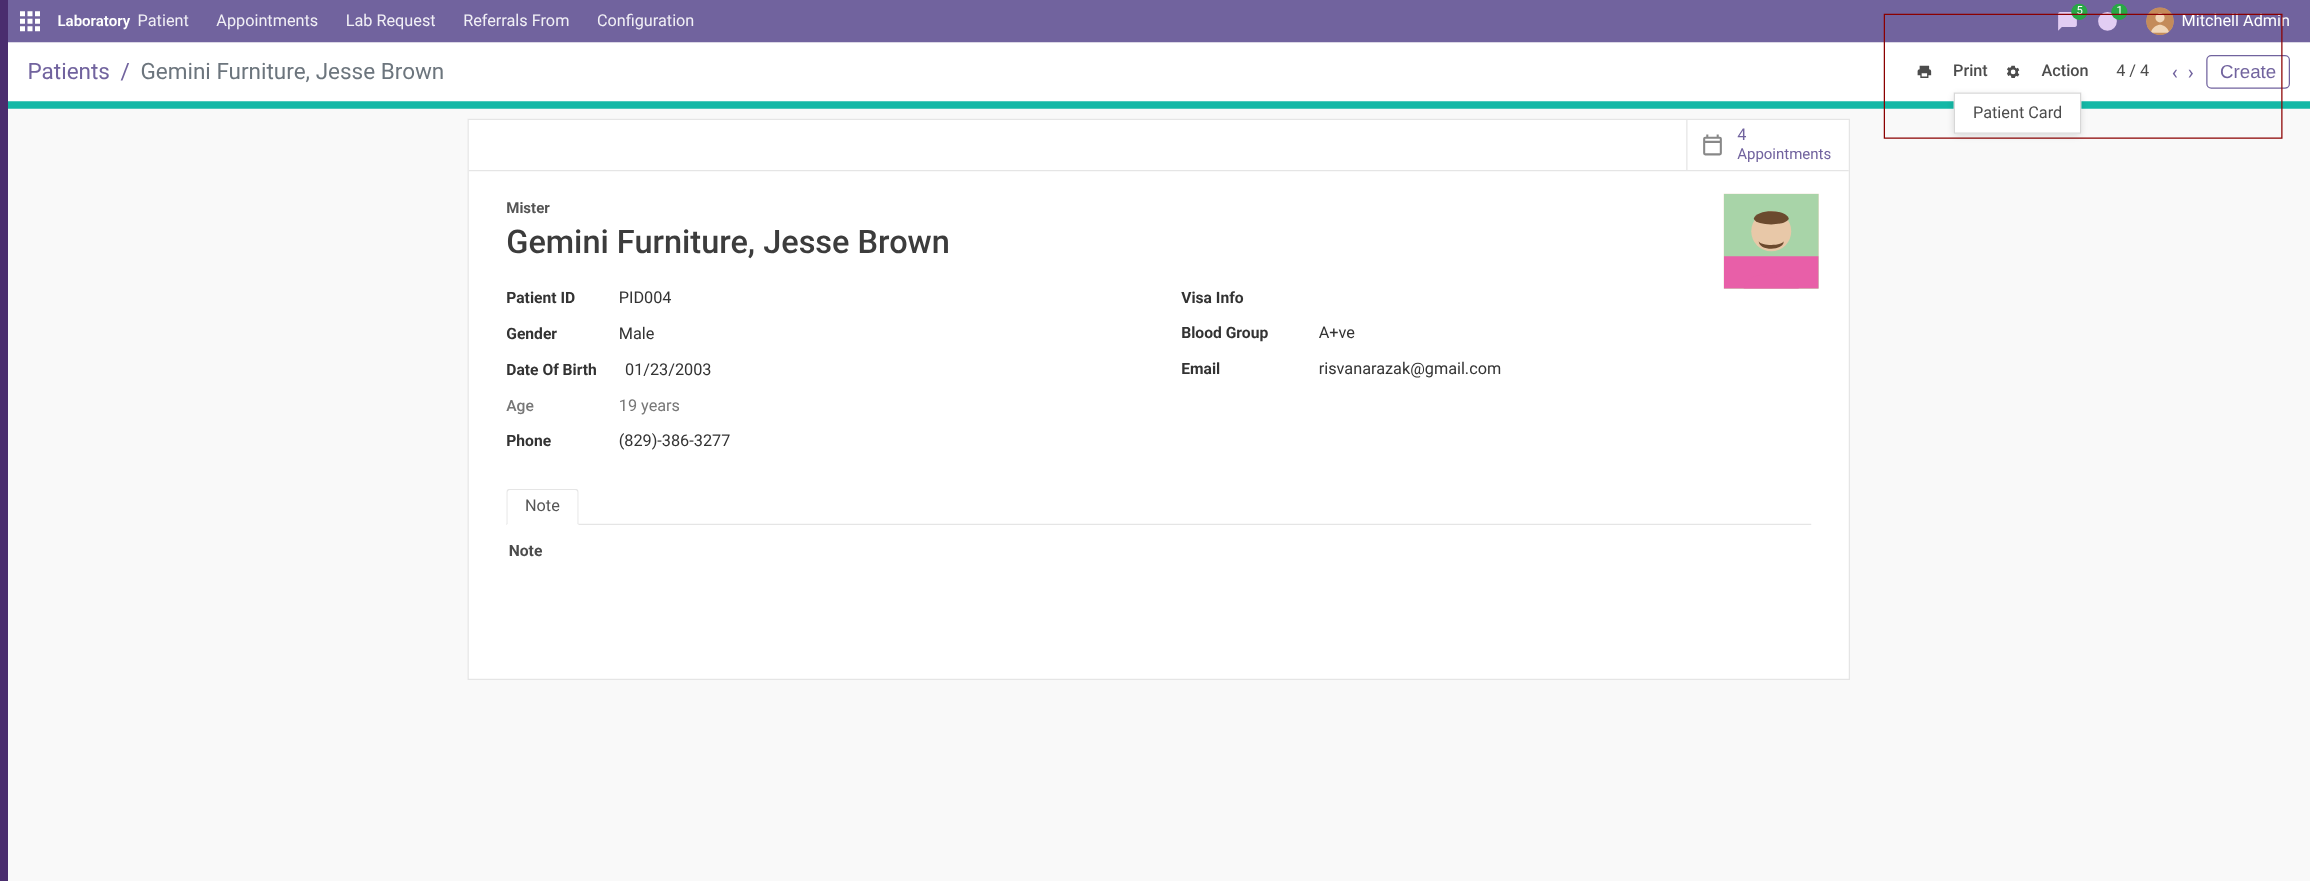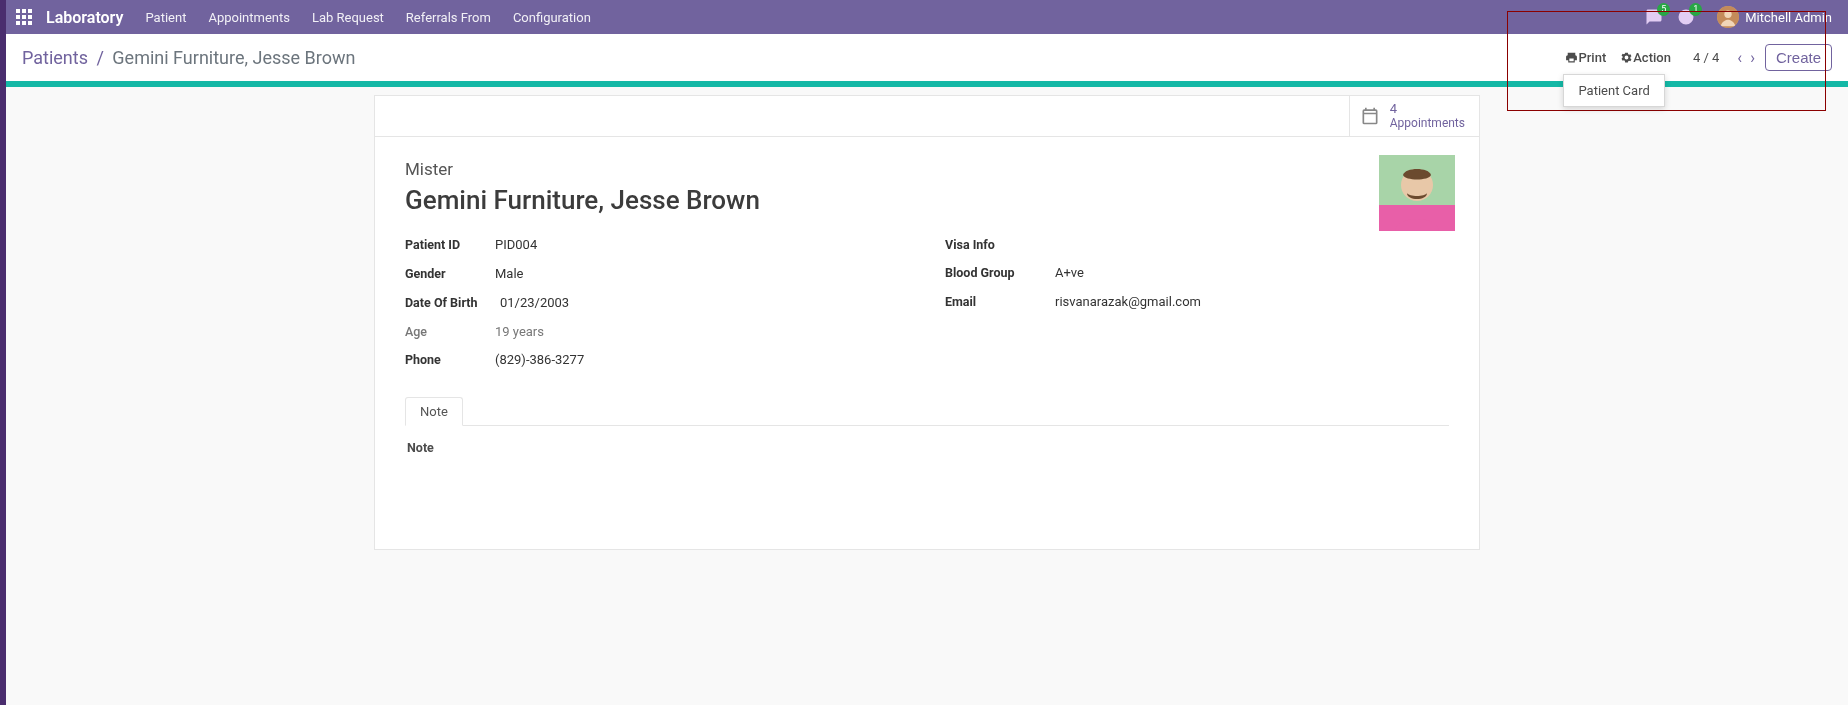--- a/index.html
+++ b/index.html
@@ -27,21 +27,21 @@
 .apps-icon {
   width: 16px; height: 16px; display:inline-block; margin-right: 14px; cursor:pointer;
   background:
     linear-gradient(#fff,#fff), linear-gradient(#fff,#fff), linear-gradient(#fff,#fff),
     linear-gradient(#fff,#fff), linear-gradient(#fff,#fff), linear-gradient(#fff,#fff),
     linear-gradient(#fff,#fff), linear-gradient(#fff,#fff), linear-gradient(#fff,#fff);
   background-size: 4px 4px;
   background-repeat: no-repeat;
   background-position: 0 0, 6px 0, 12px 0, 0 6px, 6px 6px, 12px 6px, 0 12px, 6px 12px, 12px 12px;
 }
-.app-title { font-weight:600; font-size:16px; margin-right: 22px; }
+.app-title { font-weight:600; font-size:12px; margin-right: 6px; }
 .menu-item { color: rgba(255,255,255,0.9); text-decoration:none; font-size:13px; margin-right: 22px; cursor:pointer; }
 .topbar-spacer { flex:1; }
 .badge-icon {
   position: relative; width: 22px; height:22px; margin-right: 10px; display:flex; align-items:center; justify-content:center; cursor:pointer;
 }
 .badge-bubble {
   position:absolute; top:-3px; right:-5px; background:#28a745; color:#fff; font-size:9px; line-height:1; padding:2px 4px; border-radius:8px;
 }
 .chat-icon svg, .clock-icon svg { width:18px; height:18px; fill:#e2cdf3; }
 .avatar { width:22px; height:22px; border-radius:50%; background: #d09f6e; margin:0 6px 0 10px; display:flex; align-items:center; justify-content:center; font-size:11px; color:#fff; overflow:hidden;}
@@ -55,21 +55,21 @@
   padding: 10px 16px 10px 16px;
   display:flex;
   align-items:center;
 }
 .breadcrumb { font-size:18px; color:#7c5d9b; color:#71639e; }
 .breadcrumb a { color:#71639e; text-decoration:none; cursor:pointer; }
 .breadcrumb-sep { color:#71639e; margin:0 4px; }
 .breadcrumb-current { color:#6c757d; }
 .controlbar-spacer { flex:1; }
 
-.ctrl-btn { display:inline-flex; align-items:center; gap:0; font-size:13px; color:#4c4c4c; cursor:pointer; margin-right:14px; font-weight:500;}
+.ctrl-btn { display:inline-flex; align-items:center; gap:16px; font-size:13px; color:#4c4c4c; cursor:pointer; margin-right:14px; font-weight:500;}
 .ctrl-btn svg { width:13px; height:13px; fill:#4c4c4c; }
 .pager { font-size:13px; color:#4c4c4c; margin:0 14px 0 8px; }
 .pager-nav { color:#71639e; cursor:pointer; font-size:16px; padding:0 4px; }
 .create-btn {
   border:1px solid #71639e; color:#71639e; background:#fff; padding:4px 10px; font-size:15px; border-radius:4px; cursor:pointer; margin-left:6px;
 }
 .highlight-box {
   position:absolute; border:1px solid #8b0000; pointer-events:none;
 }
 
@@ -105,21 +105,21 @@
   border-left:1px solid #e5e5e5;
   padding:6px 14px 6px 10px;
   display:flex; align-items:center; gap:10px; cursor:pointer;
   min-width:120px;
 }
 .stat-btn svg { width:20px; height:20px; fill:#888; flex-shrink:0; }
 .stat-val { color:#71639e; font-size:13px; line-height:1.1; }
 .stat-label { color:#71639e; font-size:12px; }
 
 .form-body { padding: 22px 30px 30px 30px; position:relative; }
-.patient-title-small { color:#555; font-size:17px; margin-bottom:6px; }
+.patient-title-small { color:#555; font-size:12px; margin-bottom:6px;font-weight:bold; }
 .patient-name { font-size:26px; font-weight:500; color:#3c3c3c; margin-bottom:20px; }
 
 .details-grid { display:flex; gap:0; }
 .col-left { flex:1; }
 .col-right { flex:1;margin-left:36px; }
 
 .field-row { display:flex; margin-bottom:8px; line-height:1.6; }
 .field-label { width:90px; font-weight:700; font-size:12.5px; color:#333; }
 .field-label.wide { width:95px; }
 .col-right .field-label { width:110px; }

